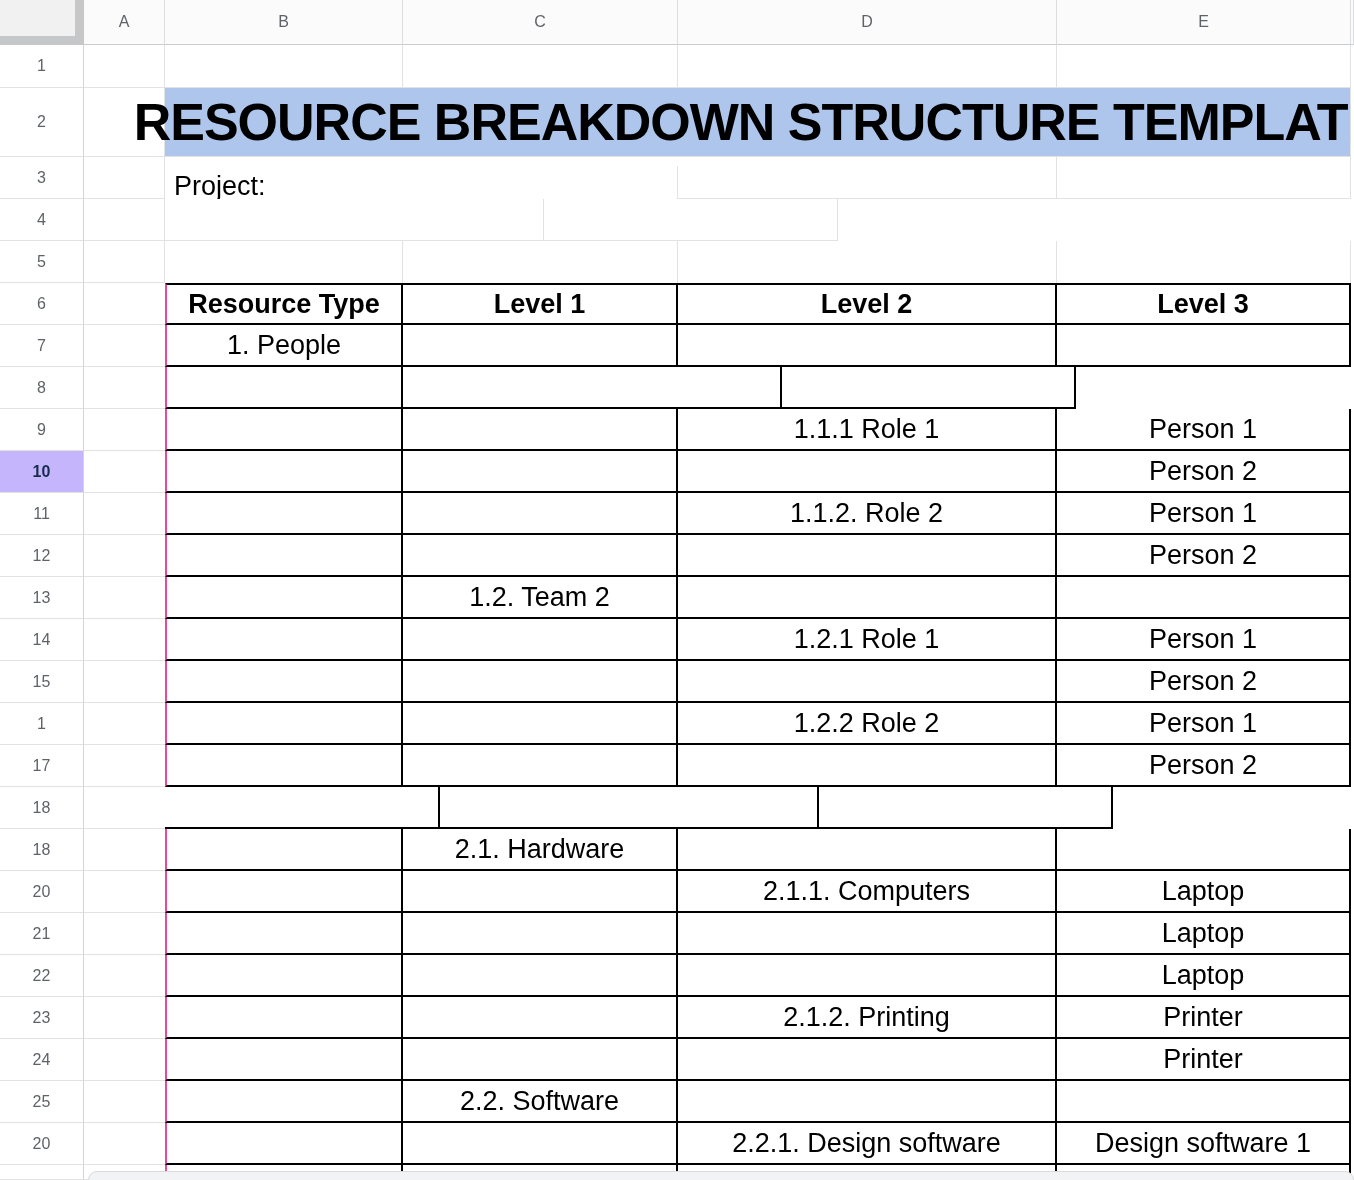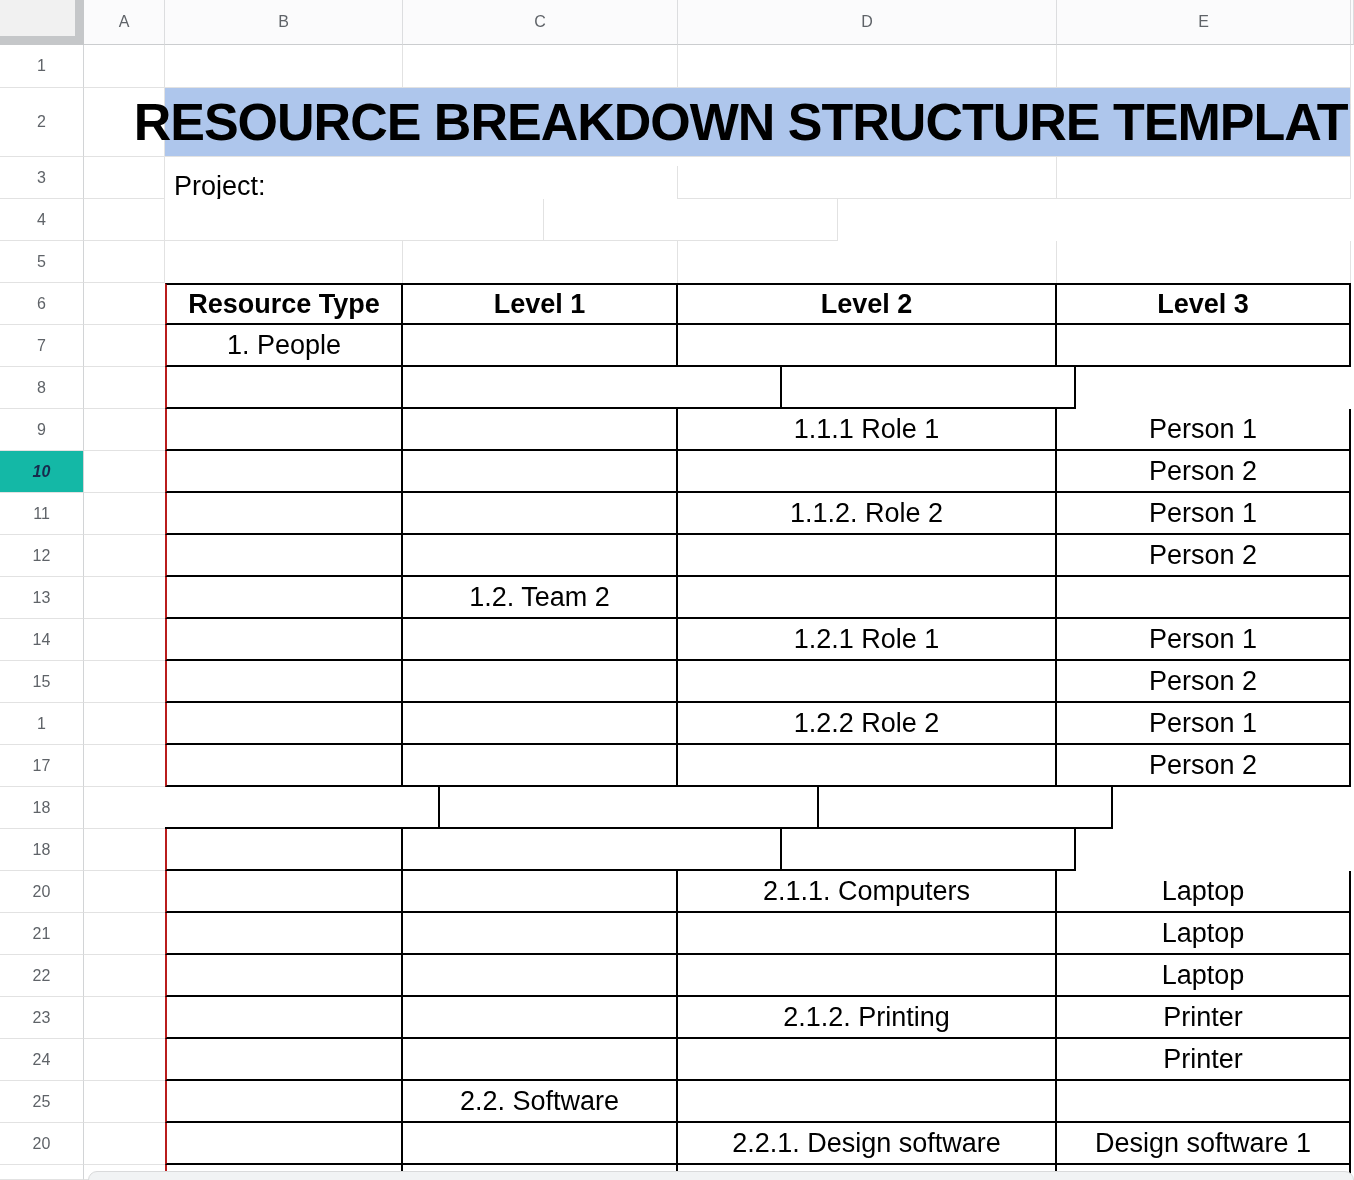--- a/index.html
+++ b/index.html
@@ -23,34 +23,34 @@
   .w-f { width:3px; } .w-bc { width:513px; } .w-banner { width:1186px; }
   
   .row { display:flex; }
   .h-std { height:42px; } .h-r1 { height:43px; } .h-r2 { height:69px; } .h-r27 { height:15px; }
   .rh {
     box-sizing:border-box; width:84px; height:100%; background:#fff;
     border-right:1px solid #d2d4d6; border-bottom:1px solid #e2e2e2;
     display:flex; align-items:center; justify-content:center;
     font-size:16px; color:#5f6368;
   }
-  .rh.sel { background:#14b8a6; color:#172b4d; font-weight:700;font-style:italic; }
+  .rh.sel { background:#c4b5fd; color:#172b4d; font-weight:700; }
   .cell {
     box-sizing:border-box; height:100%; background:#fff;
     border-right:1px solid #e2e2e2; border-bottom:1px solid #e2e2e2;
     display:flex; align-items:center; justify-content:center;
     font-size:27px; color:#000; white-space:nowrap; overflow:visible;
   }
   .cell.left { justify-content:flex-start; padding-left:9px;margin-top:9px; }
   .cell.no-r { border-right:none; }
   .cell.no-b { border-bottom:none; }
   .cell.plain { border:none; }
   
   .tb { border-right:2px solid #000; border-bottom:2px solid #000; }
-  .tb-first { border-left:2px solid #b91c1c; }
+  .tb-first { border-left:2px solid #ec4899; }
   .tb-top { border-top:2px solid #000; }
   .bold { font-weight:700; }
   .banner {
     background:#aec6ec; font-weight:700; font-size:52px; letter-spacing:-1px;
     border-right:1px solid #e2e2e2; border-bottom:1px solid #e2e2e2;
   }
   
   .hscroll {
     position:absolute; left:88px; top:1171px; width:1266px; height:14px;
     box-sizing:border-box; background:#f1f3f4;
@@ -224,20 +224,21 @@
         <div class="cell w-a no-r"></div>
         <div class="cell w-c tb"></div>
         <div class="cell w-d tb"></div>
         <div class="cell w-e tb"></div>
         <div class="cell w-f plain"></div>
       </div>
       <div class="row h-std">
         <div class="rh">18</div>
         <div class="cell w-a no-r"></div>
         <div class="cell w-b tb tb-first"></div>
+        <div class="cell w-c tb">2.1. Hardware</div>
         <div class="cell w-d tb"></div>
         <div class="cell w-e tb"></div>
         <div class="cell w-f plain"></div>
       </div>
       <div class="row h-std">
         <div class="rh">20</div>
         <div class="cell w-a no-r"></div>
         <div class="cell w-b tb tb-first"></div>
         <div class="cell w-c tb"></div>
         <div class="cell w-d tb">2.1.1. Computers</div>

